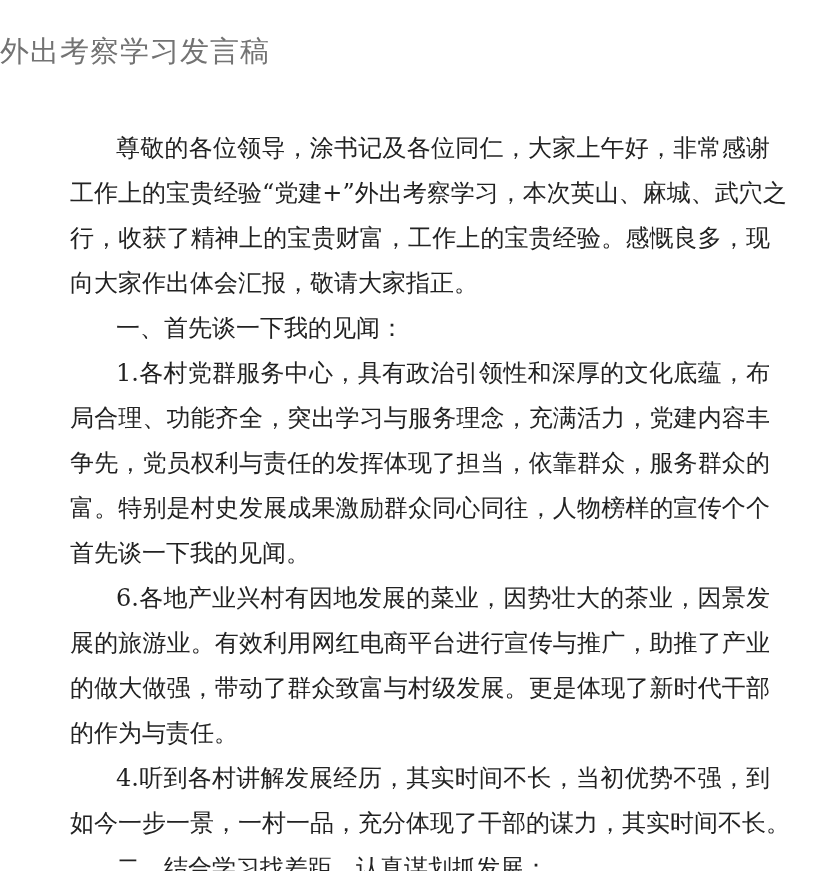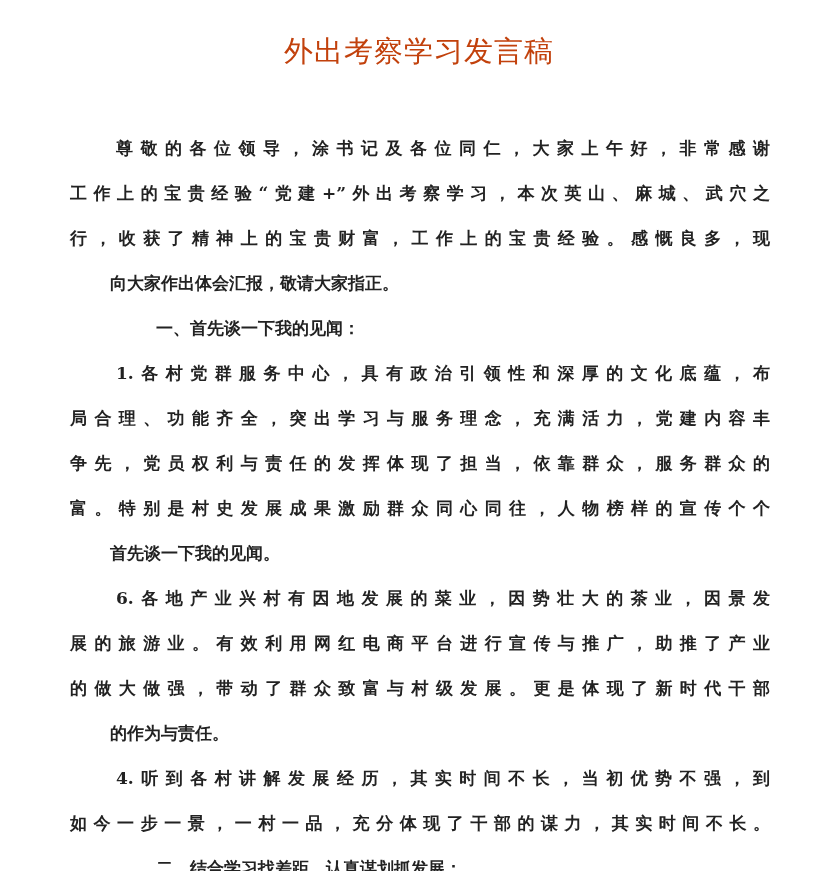--- a/index.html
+++ b/index.html
@@ -1,24 +1,24 @@
 <!DOCTYPE html>
 <html><head>
 <meta charset="utf-8">
 <style>
   html, body { margin:0; padding:0; background:#ffffff; }
   body { width:838px; height:871px; overflow:hidden; position:relative;
          font-family:"DejaVu Serif", "Liberation Serif", serif; color:#222; }
-  .title { position:absolute; top:32px; left:0; width:838px; text-align:center;
+  .title { position:absolute; top:32px; left:0; width:838px; 
            font-family:"DejaVu Sans", "Liberation Sans", sans-serif;
-           font-size:29px; color:#c2410c; letter-spacing:1px; }
+           font-size:29px; color:#737373; letter-spacing:1px; }
   .body { position:absolute; top:126px; left:70px; width:700px; }
-  .line { height:45px; line-height:45px; font-size:17px; white-space:nowrap;
-          text-align:justify; text-align-last:justify; letter-spacing:0;font-weight:bold; }
-  .line.last { text-align-last:left;margin-left:40px; }
+  .line { height:45px; line-height:45px; font-size:24px; white-space:nowrap;
+          text-align:justify; text-align-last:justify; letter-spacing:0; }
+  .line.last { text-align-last:left; }
   .line.indent { padding-left:46px; }
 </style>
 </head>
 <body>
 
 <div class="title">外出考察学习发言稿</div>
 
 <div class="body">
   <div class="line indent">尊敬的各位领导，涂书记及各位同仁，大家上午好，非常感谢</div>
   <div class="line">工作上的宝贵经验“党建+”外出考察学习，本次英山、麻城、武穴之</div>

